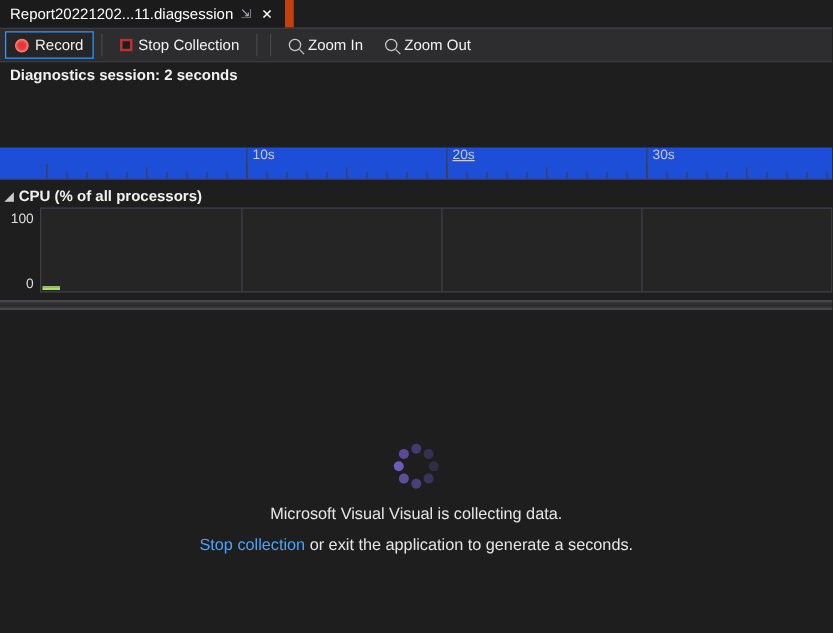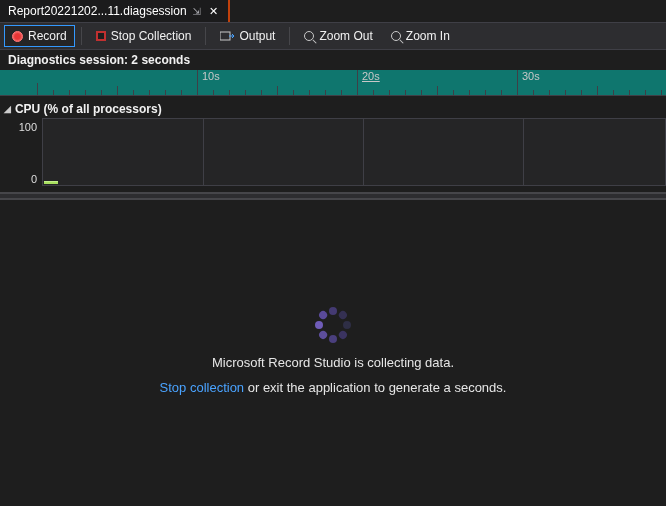--- a/index.html
+++ b/index.html
@@ -15,21 +15,21 @@
   
   .tabstrip { height: 22px; display: flex; align-items: stretch; background:#1e1e1e; }
   .tab {
     background:#1e1e1e;
     color:#dcdcdc;
     padding:0 8px;
     display:flex;
     align-items:center;
     gap:6px;
     font-size:12px;
-    border-right:2px solid #c2410c;
+    border-right:7px solid #c2410c;
   }
   .tab.active { background:#1b1b1c; color:#ffffff; }
   .tab .pin { font-size:10px; color:#b0b0b6; cursor:pointer;}
   .tab .close { font-size:11px; color:#ffffff; cursor:pointer; padding:0 2px;}
   
   .toolbar {
     height:28px;
     background:#2d2d30;
     display:flex;
     align-items:center;
@@ -56,37 +56,38 @@
   .ico.rec-circle { width:11px; height:11px; border-radius:50%; background:#e83535; border:1px solid #ff7a7a; box-shadow:inset 0 0 2px #ffaaaa;}
   .ico.stop-sq { width:10px; height:10px; background:#1e1e1e; border:2px solid #c13030;}
   .ico.mag { position:relative; width:10px; height:10px; border:1px solid #c9c9c9; border-radius:50%; }
   .ico.mag::after { content:""; position:absolute; width:5px; height:1px; background:#c9c9c9; transform:rotate(45deg); bottom:-2px; right:-4px;}
   .sep { width:1px; height:18px; background:#46464a; margin:0 4px;}
   
   .session-line { height:20px; line-height:20px; padding-left:8px; background:#1e1e1e; font-weight:600; font-size:12px;}
   
   .ruler {
     height:26px;
-    background:#0f766e;
+    background:#1d4ed8;
     border-bottom:1px solid #3f3f46;
     position:relative;
     overflow:hidden;
+    margin-top:48px;
   }
   .ruler .major {
     position:absolute; top:0; height:26px; border-left:1px solid #3f3f46; color:#c8c8c8;
     font-size:11px; padding-left:4px;
   }
   .ruler .tick { position:absolute; bottom:0; width:1px; background:#3f3f46;}
   
   .chart-section { padding:4px 0 0 0; background:#1e1e1e; }
   .chart-header { display:flex; align-items:center; gap:4px; padding-left:4px; height:18px; font-weight:600; font-size:12px;}
   .tri { font-size:9px; color:#cccccc; }
   .chart {
     position:relative;
-    margin-left:42px;
+    margin-left:32px;
     height:68px;
     border:1px solid #3f3f46;
     background:#252526;
   }
   .chart .gv { position:absolute; top:0; bottom:0; border-left:1px solid #3f3f46; }
   .chart .trace { position:absolute; bottom:1px; left:1px; width:14px; height:3px; background:linear-gradient(to top,#a8e05f,#a8e05f); border-top:1px solid #c3f08a;}
   .ylab { position:absolute; right:100%; margin-right:6px; color:#dedede; font-size:11px; transform:translateY(-50%);}
   
   .big-divider { height:8px; border-top:2px solid #46464a; border-bottom:2px solid #46464a; background:#2d2d30; margin-top:6px;}
   
@@ -122,37 +123,28 @@
   <button class="tbtn record">
     <span class="ico rec-circle"></span>
     <span>Record</span>
   </button>
   <div class="sep"></div>
   <button class="tbtn">
     <span class="ico stop-sq"></span>
     <span>Stop Collection</span>
   </button>
   <div class="sep"></div>
-  <button class="tbtn">
-    <span class="ico" style="width:14px;height:12px;">
-      <svg width="14" height="12" viewBox="0 0 14 12">
-          <rect x="0" y="2" width="10" height="8" fill="none" stroke="#c9c9c9"></rect>
-          <path d="M9 6 L14 6 M12 4 L14 6 L12 8" fill="none" stroke="#4aa3ff"></path>
-        </svg>
-    </span>
-    <span>Output</span>
-  </button>
   <div class="sep"></div>
   <button class="tbtn">
     <span class="ico mag"></span>
-    <span>Zoom Out</span>
+    <span>Zoom In</span>
   </button>
   <button class="tbtn">
     <span class="ico mag"></span>
-    <span>Zoom In</span>
+    <span>Zoom Out</span>
   </button>
 </div>
 
 <div class="session-line">Diagnostics session: 2 seconds</div>
 
 <div class="ruler">
   <div class="major" style="left:37px; border-left:none;"></div>
   <div class="major" style="left:197px;"><span>10s</span></div>
   <div class="major" style="left:357px;text-decoration:underline;"><span>20s</span></div>
   <div class="major" style="left:517px;"><span>30s</span></div>
@@ -220,17 +212,17 @@
   <div class="spinner">
     <div class="dot" style="transform:rotate(0deg)   translate(14px); background:#2e2e45;"></div>
     <div class="dot" style="transform:rotate(45deg)  translate(14px); background:#3a3360;"></div>
     <div class="dot" style="transform:rotate(90deg)  translate(14px); background:#4a3f7d;"></div>
     <div class="dot" style="transform:rotate(135deg) translate(14px); background:#5d4e9c;"></div>
     <div class="dot" style="transform:rotate(180deg) translate(14px); background:#6f5cb8;"></div>
     <div class="dot" style="transform:rotate(225deg) translate(14px); background:#5a4a99;"></div>
     <div class="dot" style="transform:rotate(270deg) translate(14px); background:#443a72;"></div>
     <div class="dot" style="transform:rotate(315deg) translate(14px); background:#343052;"></div>
   </div>
-  <div>Microsoft Record Studio is collecting data.</div>
+  <div>Microsoft Visual Visual is collecting data.</div>
   <div class="line2">
     <a class="linklike">Stop collection</a><span> or exit the application to generate a seconds.</span>
   </div>
 </div>
 
 </body></html>

